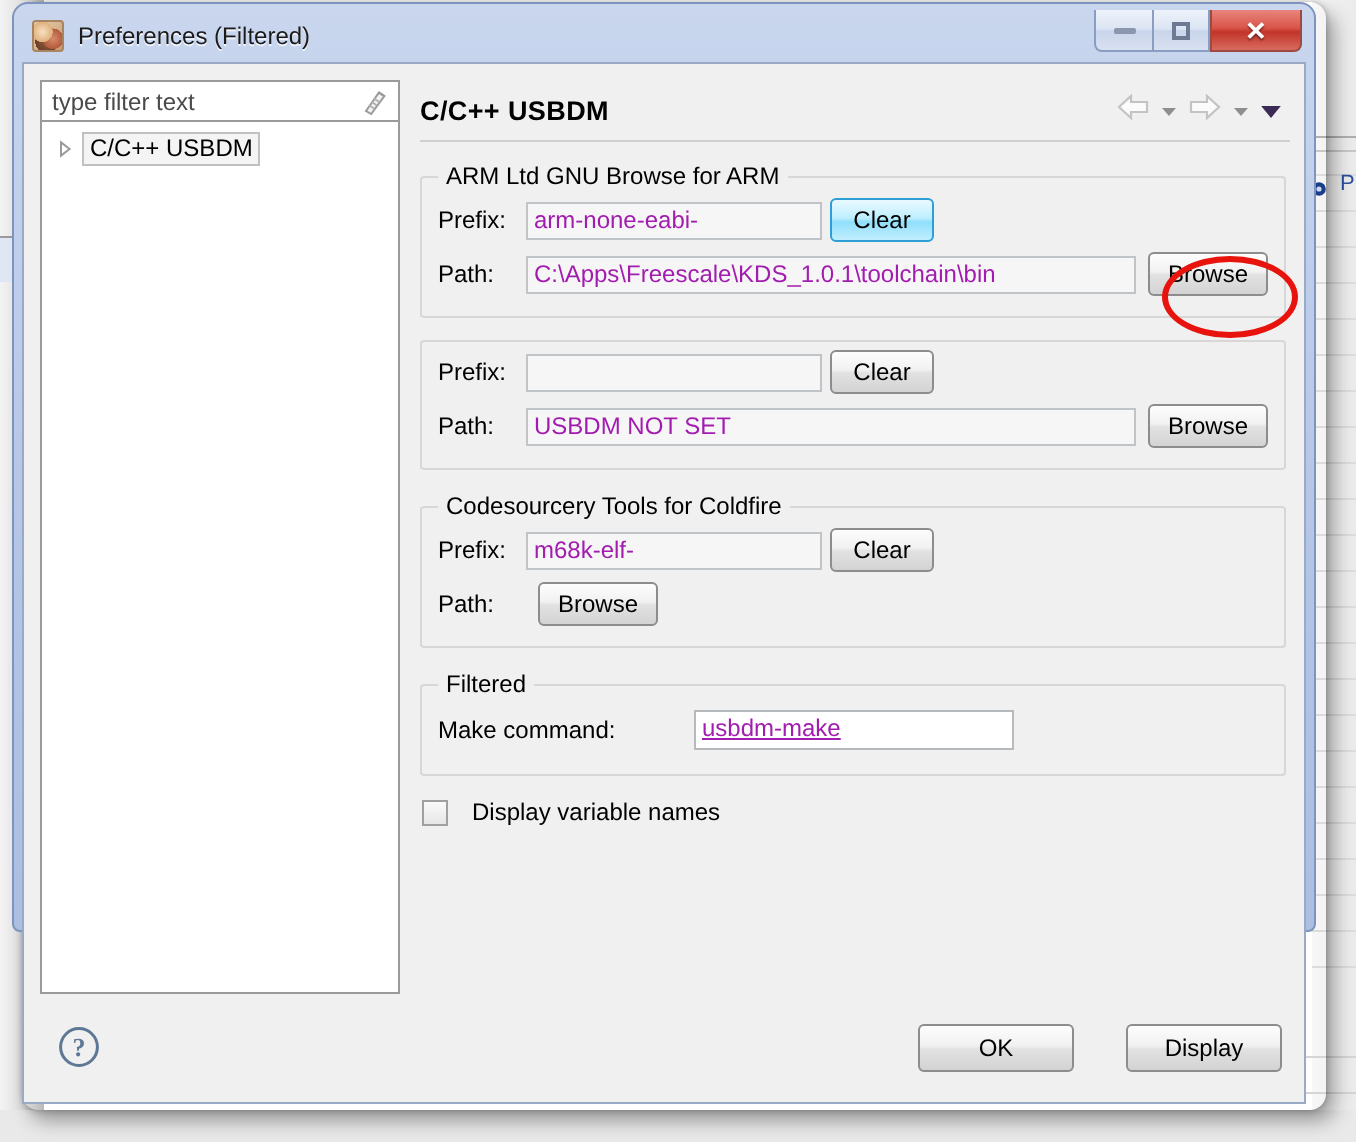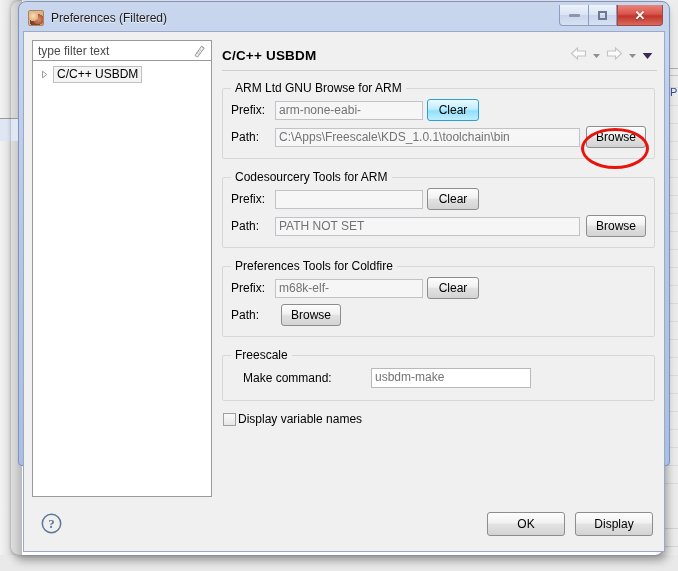--- a/index.html
+++ b/index.html
@@ -86,21 +86,21 @@
   
   #window-shadow {
     position: absolute;
     left: 11px; top: 1px;
     width: 652px; height: 554px;
     border-radius: 8px;
     box-shadow: 4px 5px 10px rgba(0,0,0,0.38), 0 0 3px rgba(0,0,0,0.25);
   }
   #window {
     position: absolute;
-    left: 18px; top: 1px;
+    left: 6px; top: 1px;
     width: 652px; height: 465px;
     border-radius: 8px 8px 4px 4px;
     background: linear-gradient(to bottom, #c9d6ee 0%, #b5c6e6 55%, #aabfe2 100%);
     padding: 3px 4px 4px 4px;
     border: 1px solid #7e93bd;
   }
 
   
   #titlebar {
     position: relative;
@@ -296,44 +296,45 @@
     white-space: nowrap;
   }
   .label-prefix { width: 44px; }
   .label-path { width: 44px; }
   .txt {
     height: 19px;
     border: 1px solid #c0c3c7;
     background: #f6f6f6;
     font-family: "Liberation Sans", sans-serif;
     font-size: 12px;
-    color: #737373;
+    color: #a21caf;
     padding: 0 3px;
     outline: none;
     overflow: hidden;
     white-space: nowrap;
     line-height: 17px;
   }
   .txt-prefix { width: 148px; }
   .txt-path { flex: 1; min-width: 0; }
-  .txt-white { background: #ffffff; border: 1px solid #b7babd; }
+  .txt-white { background: #ffffff; border: 1px solid #b7babd; text-decoration: underline; }
   .txt-var { width: 160px; height: 20px; }
 
   .btn {
     height: 22px;
     min-width: 52px;
     padding: 0 9px;
     font-family: "Liberation Sans", sans-serif;
     font-size: 12px;
     color: #000;
     border: 1px solid #8d8d8d;
     border-radius: 3px;
     background: linear-gradient(to bottom, #fdfdfd 0%, #f1f1f1 45%, #e2e2e2 52%, #d3d3d3 100%);
     cursor: default;
     white-space: nowrap;
+    margin-left: 16px;
   }
   .btn-clear { margin-left: 4px; }
   .btn-browse { margin-left: 6px; }
   .btn-hover {
     border: 1px solid #2e9fd4;
     background: linear-gradient(to bottom, #eafaff 0%, #bfeeff 45%, #8fe0fb 55%, #c2eeff 100%);
   }
   .btn-circled { position: relative; z-index: 2; }
 
   
@@ -344,28 +345,27 @@
     border: 3px solid #e8130c;
     border-radius: 50%;
     z-index: 5;
     pointer-events: none;
   }
 
   .var-row {
     display: flex;
     align-items: center;
     height: 26px;
-    margin-left: 12px;
   }
   .var-label { width: 128px; font-size: 12px; }
 
   .check-row {
     display: flex;
     align-items: center;
-    gap: 2px;
+    gap: 12px;
     margin-top: 2px;
     padding-left: 1px;
   }
   .checkbox {
     width: 13px; height: 13px;
     border: 1px solid #a0a0a0;
     background: linear-gradient(to bottom, #fafafa, #e6e6e6);
   }
   .check-label { font-size: 12px; }
 
@@ -508,48 +508,47 @@
               <button class="btn btn-clear btn-hover">Clear</button>
             </div>
             <div class="field-row">
               <span class="field-label label-path">Path:</span>
               <div class="txt txt-path">C:\Apps\Freescale\KDS_1.0.1\toolchain\bin</div>
               <button class="btn btn-browse btn-circled">Browse</button>
             </div>
           </fieldset>
 
           <fieldset class="group">
-            <legend>Codesourcery Tools for ARM</legend>
             <div class="field-row">
               <span class="field-label label-prefix">Prefix:</span>
               <div class="txt txt-prefix"></div>
               <button class="btn btn-clear">Clear</button>
             </div>
             <div class="field-row">
               <span class="field-label label-path">Path:</span>
-              <div class="txt txt-path">PATH NOT SET</div>
+              <div class="txt txt-path">USBDM NOT SET</div>
               <button class="btn btn-browse">Browse</button>
             </div>
           </fieldset>
 
           <fieldset class="group">
-            <legend>Preferences Tools for Coldfire</legend>
+            <legend>Codesourcery Tools for Coldfire</legend>
             <div class="field-row">
               <span class="field-label label-prefix">Prefix:</span>
               <div class="txt txt-prefix">m68k-elf-</div>
               <button class="btn btn-clear">Clear</button>
             </div>
             <div class="field-row">
               <span class="field-label label-path">Path:</span>
               <button class="btn btn-browse">Browse</button>
             </div>
           </fieldset>
 
           <fieldset class="group">
-            <legend>Freescale</legend>
+            <legend>Filtered</legend>
             <div class="var-row">
               <span class="var-label">Make command:</span>
               <div class="txt txt-white txt-var">usbdm-make</div>
             </div>
           </fieldset>
 
           <div class="check-row">
             <span class="checkbox"></span>
             <span class="check-label">Display variable names</span>
           </div>

